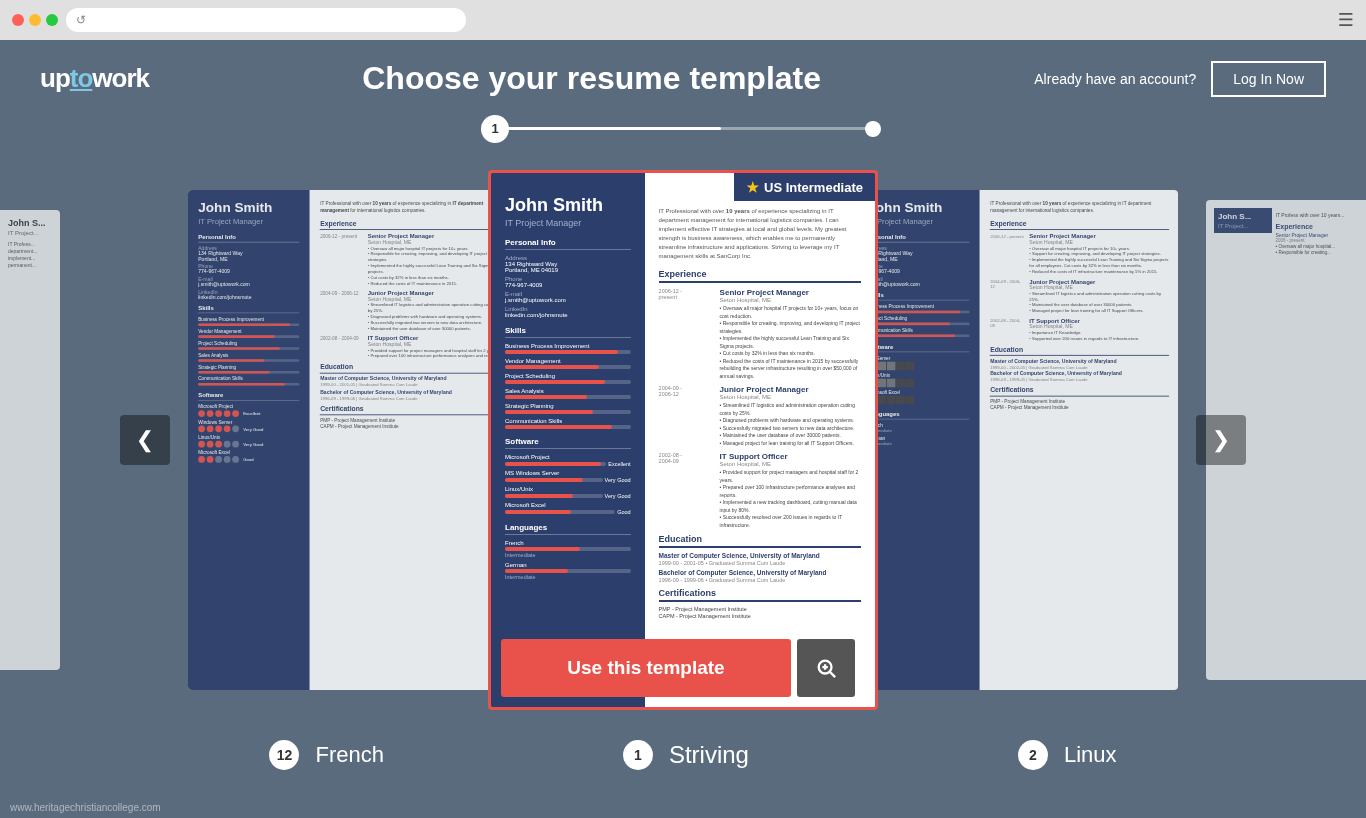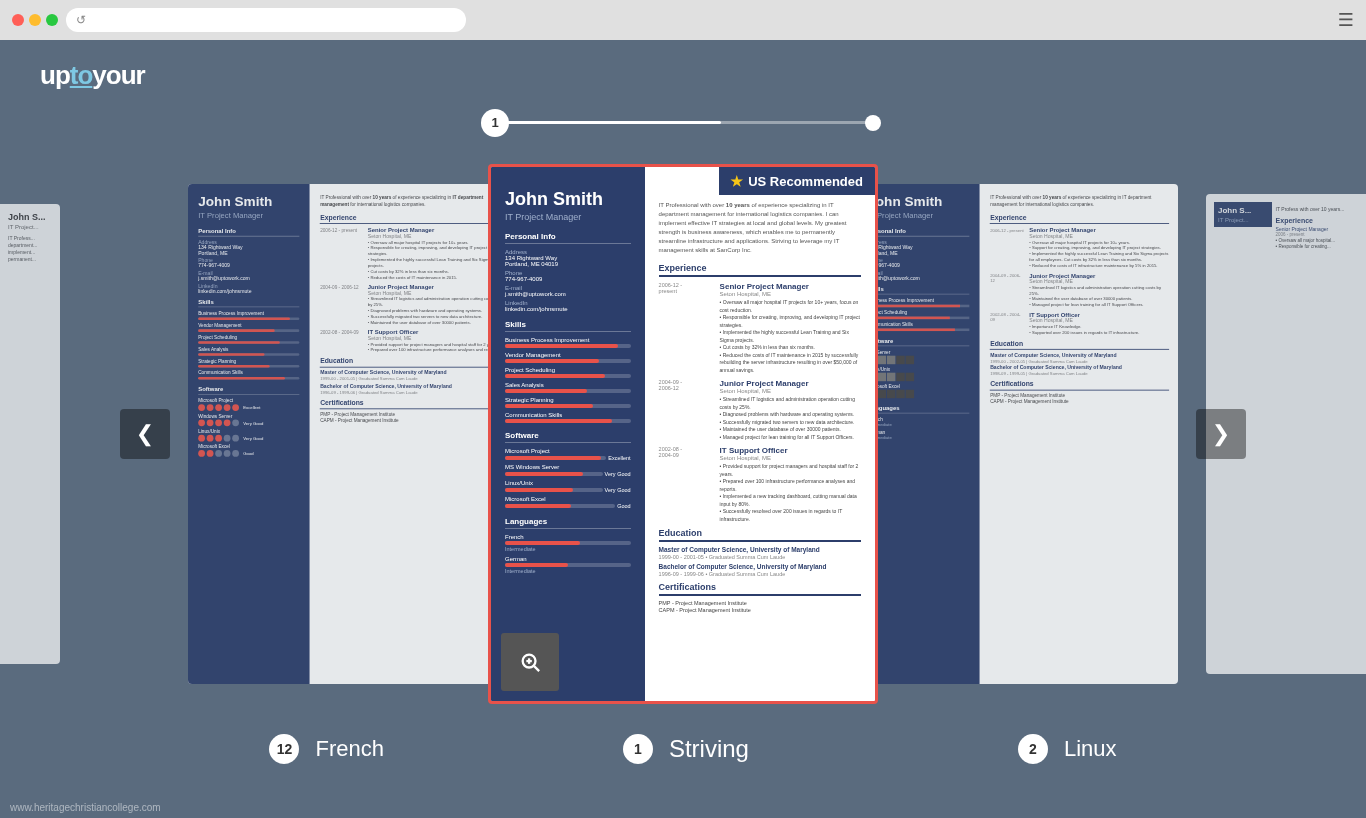--- a/index.html
+++ b/index.html
@@ -344,21 +344,26 @@
   <div class="browser-addressbar">
     <span style="font-size:12px; color:#888; margin-right:6px;">↺</span>
   </div>
   <div class="browser-menu">☰</div>
 </div>
 
 <div class="main-content">
 
   <div class="header">
     <div class="logo">
-      <span class="up">up</span><span class="to">to</span><span class="work">your</span>
+      <span class="up">up</span><span class="to">to</span><span class="work">work</span>
+    </div>
+    <h1 class="header-title">Choose your resume template</h1>
+    <div class="header-right">
+      <span class="already-text">Already have an account?</span>
+      <button class="login-btn">Log In Now</button>
     </div>
   </div>
 
   <div class="progress-container">
     <div class="progress-track">
       <div class="progress-dot-start">1</div>
       <div class="progress-fill"></div>
       <div class="progress-dot-end"></div>
     </div>
   </div>
@@ -490,21 +495,21 @@
             <div style="font-size:5.5px; color:#444;">CAPM - Project Management Institute</div>
           </div>
         </div>
       </div>
     </div>
 
     <div class="template-center">
 
       <div class="us-recommended">
         <span class="star-icon">★</span>
-        <span>US Recommended</span>
+        <span>US Intermediate</span>
       </div>
 
       <div style="display:flex; height:100%;">
 
         <div style="width:40%; background:#2c3e6b; color:white; padding:14px; overflow:hidden;">
           <div style="font-size:18px; font-weight:bold; margin-bottom:2px; margin-top:8px;">John Smith</div>
           <div style="font-size:9px; color:#a0b0cc; margin-bottom:10px;">IT Project Manager</div>
           <div style="font-size:8px; font-weight:bold; border-bottom:1px solid rgba(255,255,255,0.3); padding-bottom:2px; margin-bottom:5px;">Personal Info</div>
           <div style="font-size:6px; color:#a0b0cc;">Address</div>
           <div style="font-size:6px; color:white; margin-bottom:3px;">134 Rightward Way<br>Portland, ME 04019</div>
@@ -613,20 +618,21 @@
           <div style="font-size:5.5px; color:#888; margin-bottom:3px;">1999-00 - 2001-05 • Graduated Summa Cum Laude</div>
           <div style="font-size:6.5px; font-weight:bold; color:#2c3e6b; margin-bottom:1px;">Bachelor of Computer Science, University of Maryland</div>
           <div style="font-size:5.5px; color:#888; margin-bottom:5px;">1996-09 - 1999-06 • Graduated Summa Cum Laude</div>
           <div style="font-size:9px; font-weight:bold; color:#2c3e6b; border-bottom:2px solid #2c3e6b; padding-bottom:2px; margin-bottom:4px;">Certifications</div>
           <div style="font-size:5.5px; color:#444; margin-bottom:1px;">PMP - Project Management Institute</div>
           <div style="font-size:5.5px; color:#444;">CAPM - Project Management Institute</div>
         </div>
       </div>
 
       <div style="position:absolute; bottom:0; left:0; right:0; display:flex; gap:6px; padding:10px; background:transparent; z-index:10;">
+        <button class="use-template-btn" style="flex:1; height:58px; background:#e8524a; color:white; border:none; font-size:19px; font-weight:600; cursor:pointer; border-radius:3px;">Use this template</button>
         <button class="zoom-btn" style="width:58px; height:58px; background:#555; color:white; border:none; font-size:22px; cursor:pointer; border-radius:3px; display:flex; align-items:center; justify-content:center;">
           <svg width="22" height="22" viewBox="0 0 24 24" fill="none" stroke="white" stroke-width="2.5">
             <circle cx="11" cy="11" r="7"></circle>
             <line x1="16.5" y1="16.5" x2="22" y2="22"></line>
             <line x1="8" y1="11" x2="14" y2="11"></line>
             <line x1="11" y1="8" x2="11" y2="14"></line>
           </svg>
         </button>
       </div>
     </div>

